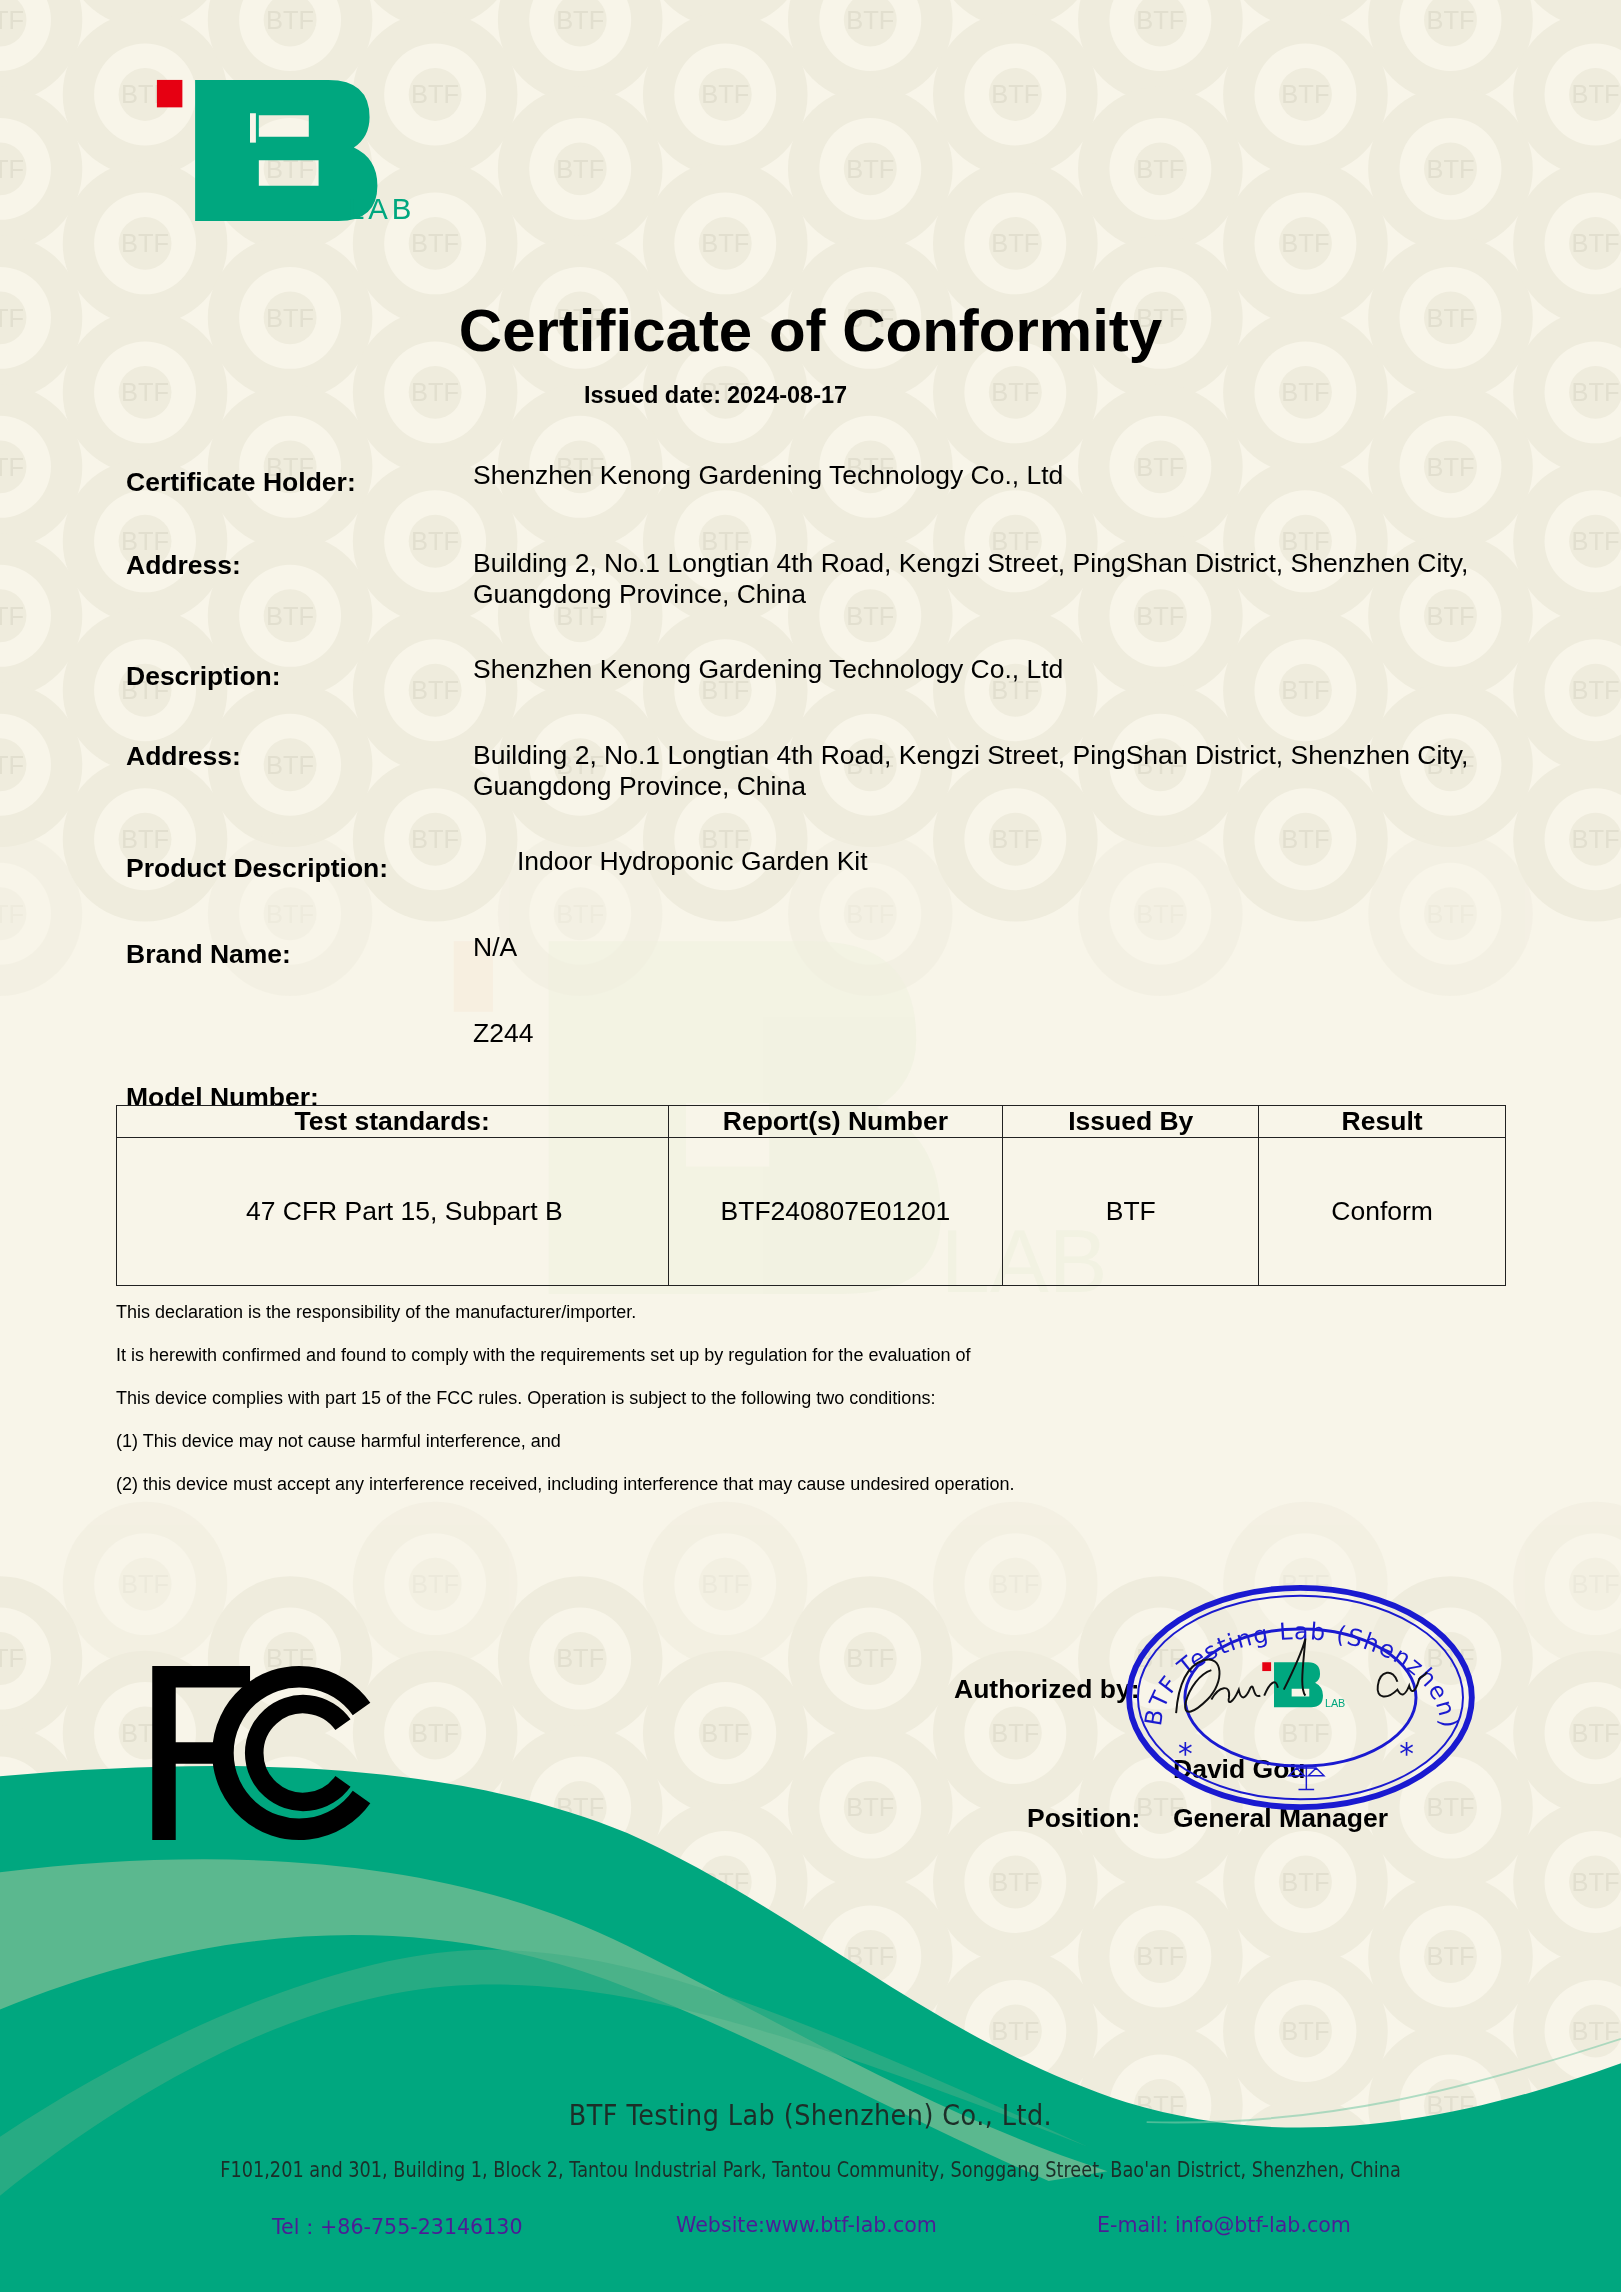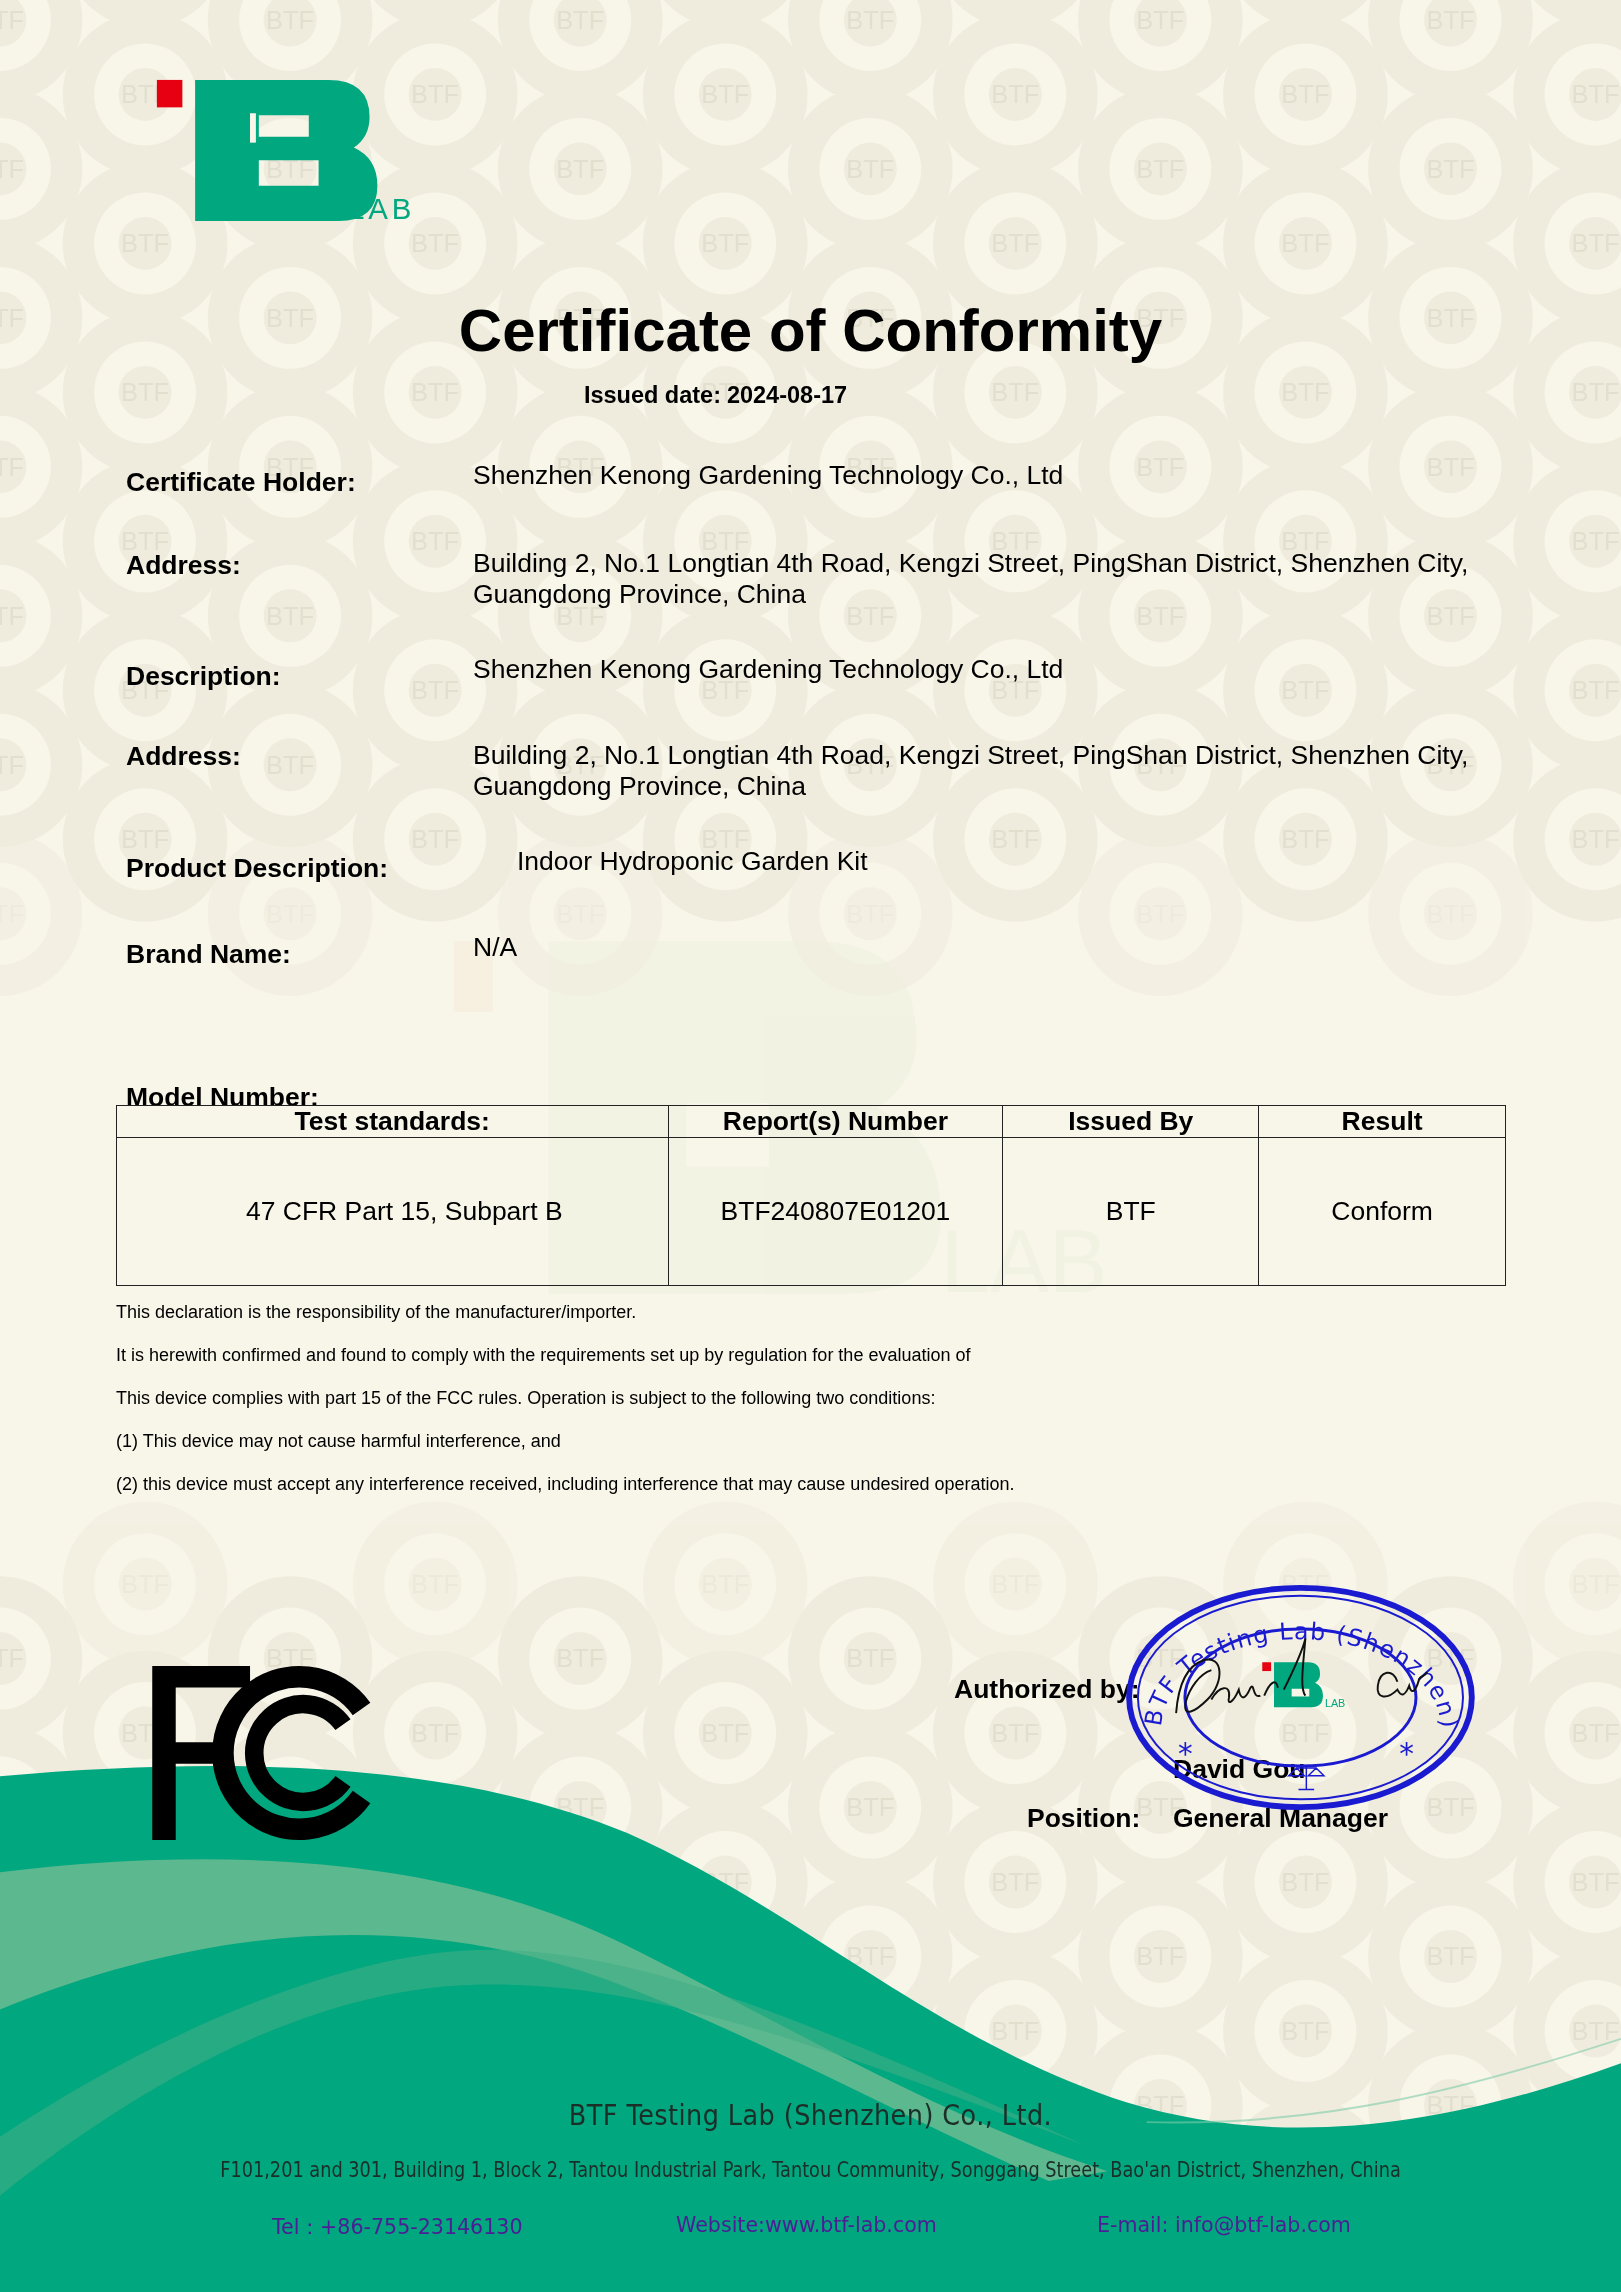--- a/index.html
+++ b/index.html
@@ -1257,20 +1257,21 @@
   <div class="abs field-label" style="top:741px;">Address:</div>
   <div class="abs field-value" style="top:740px;">Building 2, No.1 Longtian 4th Road, Kengzi Street, PingShan District, Shenzhen City, Guangdong Province, China</div>
 
   <div class="abs field-label" style="top:853px;">Product Description:</div>
   <div class="abs field-value" style="top:846px;margin-left:44px;">Indoor Hydroponic Garden Kit</div>
 
   <div class="abs field-label" style="top:939px;">Brand Name:</div>
   <div class="abs field-value" style="top:932px;">N/A</div>
 
   <div class="abs field-label" style="top:1082px;">Model Number:</div>
+  <div class="abs field-value" style="top:1018px;">Z244</div>
 
   <table class="std">
     <colgroup>
       <col style="width:552px">
         <col style="width:335px">
         <col style="width:256px">
         <col style="width:247px">
     </colgroup>
     <thead>
       <tr>

